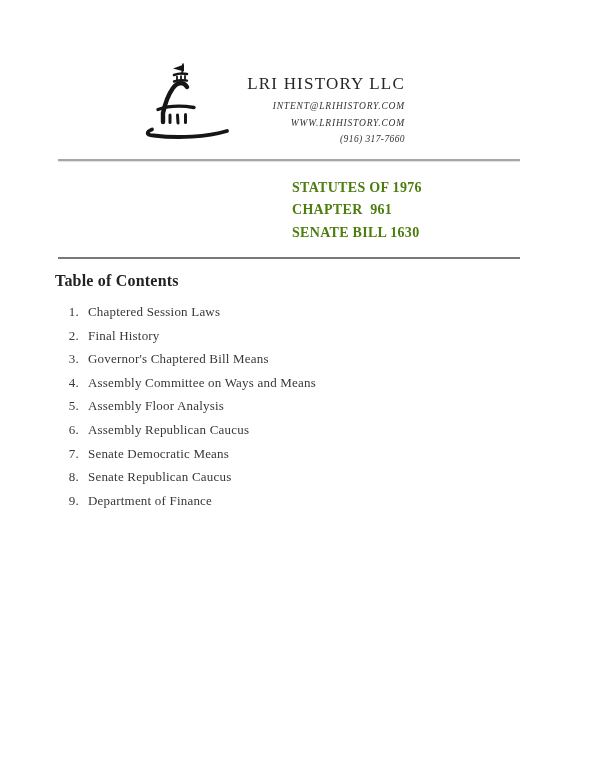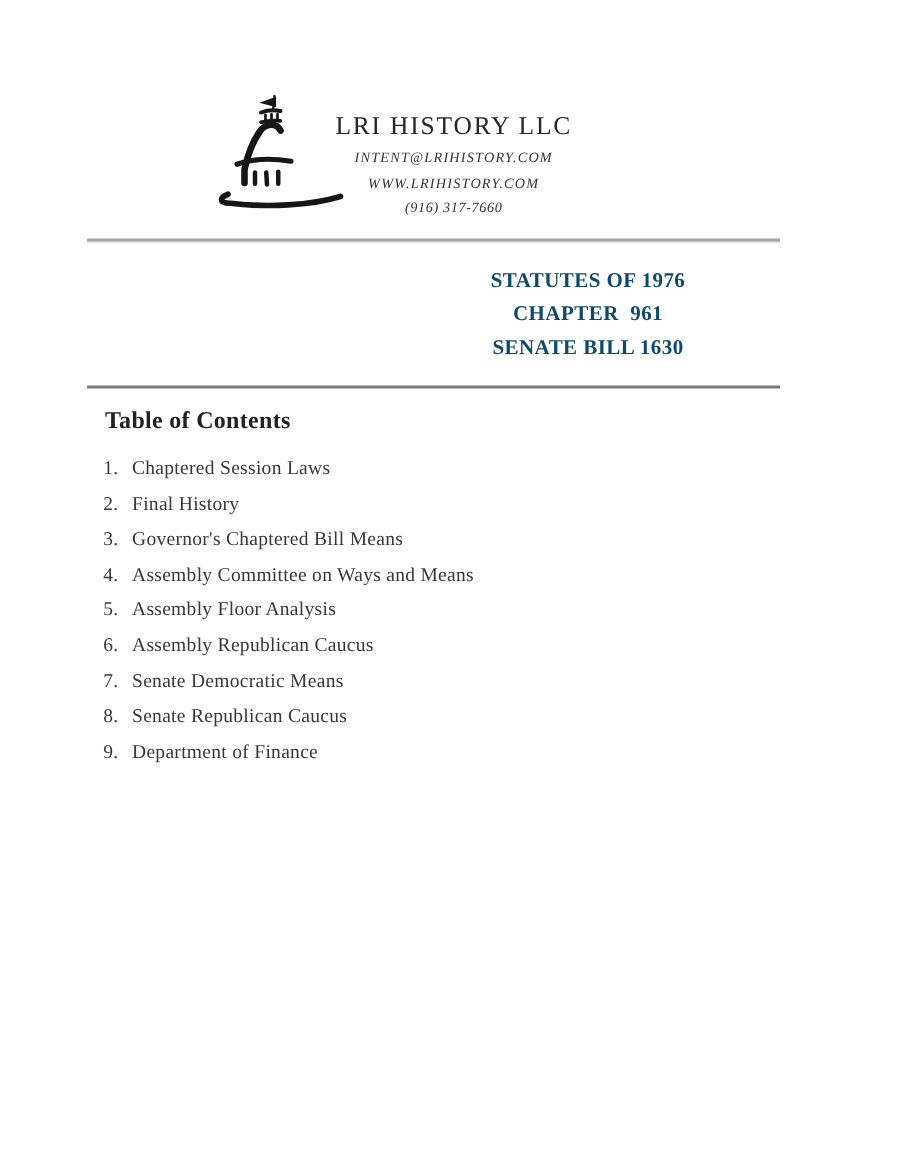--- a/index.html
+++ b/index.html
@@ -18,21 +18,21 @@
     left: 143px;
     top: 60px;
     width: 95px;
     height: 82px;
   }
   .header-block {
     position: absolute;
     left: 200px;
     top: 74px;
     width: 205px;
-    text-align: center;
+    text-align: right;
     color: #2b2b2b;
   }
   .company-name {
     font-size: 17px;
     letter-spacing: 1.2px;
     color: #262626;
     margin-bottom: 7px;
     white-space: nowrap;
   }
   .contact-line {
@@ -62,33 +62,33 @@
     height: 1.6px;
     background: #787878;
   }
 
   
   .case-ref {
     position: absolute;
     top: 177px;
     left: 292px;
     width: 200px;
-    text-align: center;
+    text-align: left;
     font-weight: bold;
     font-size: 14px;
     line-height: 22.3px;
     letter-spacing: 0.3px;
-    color: #0c4a6e;
+    color: #4d7c0f;
   }
   .case-ref .line { white-space: pre-wrap; }
 
   
   .toc-title {
     position: absolute;
-    left: 70px;
+    left: 55px;
     top: 272px;
     font-size: 16px;
     font-weight: bold;
     letter-spacing: 0.2px;
     color: #222222;
   }
   .toc-list {
     position: absolute;
     left: 60px;
     top: 304px;

